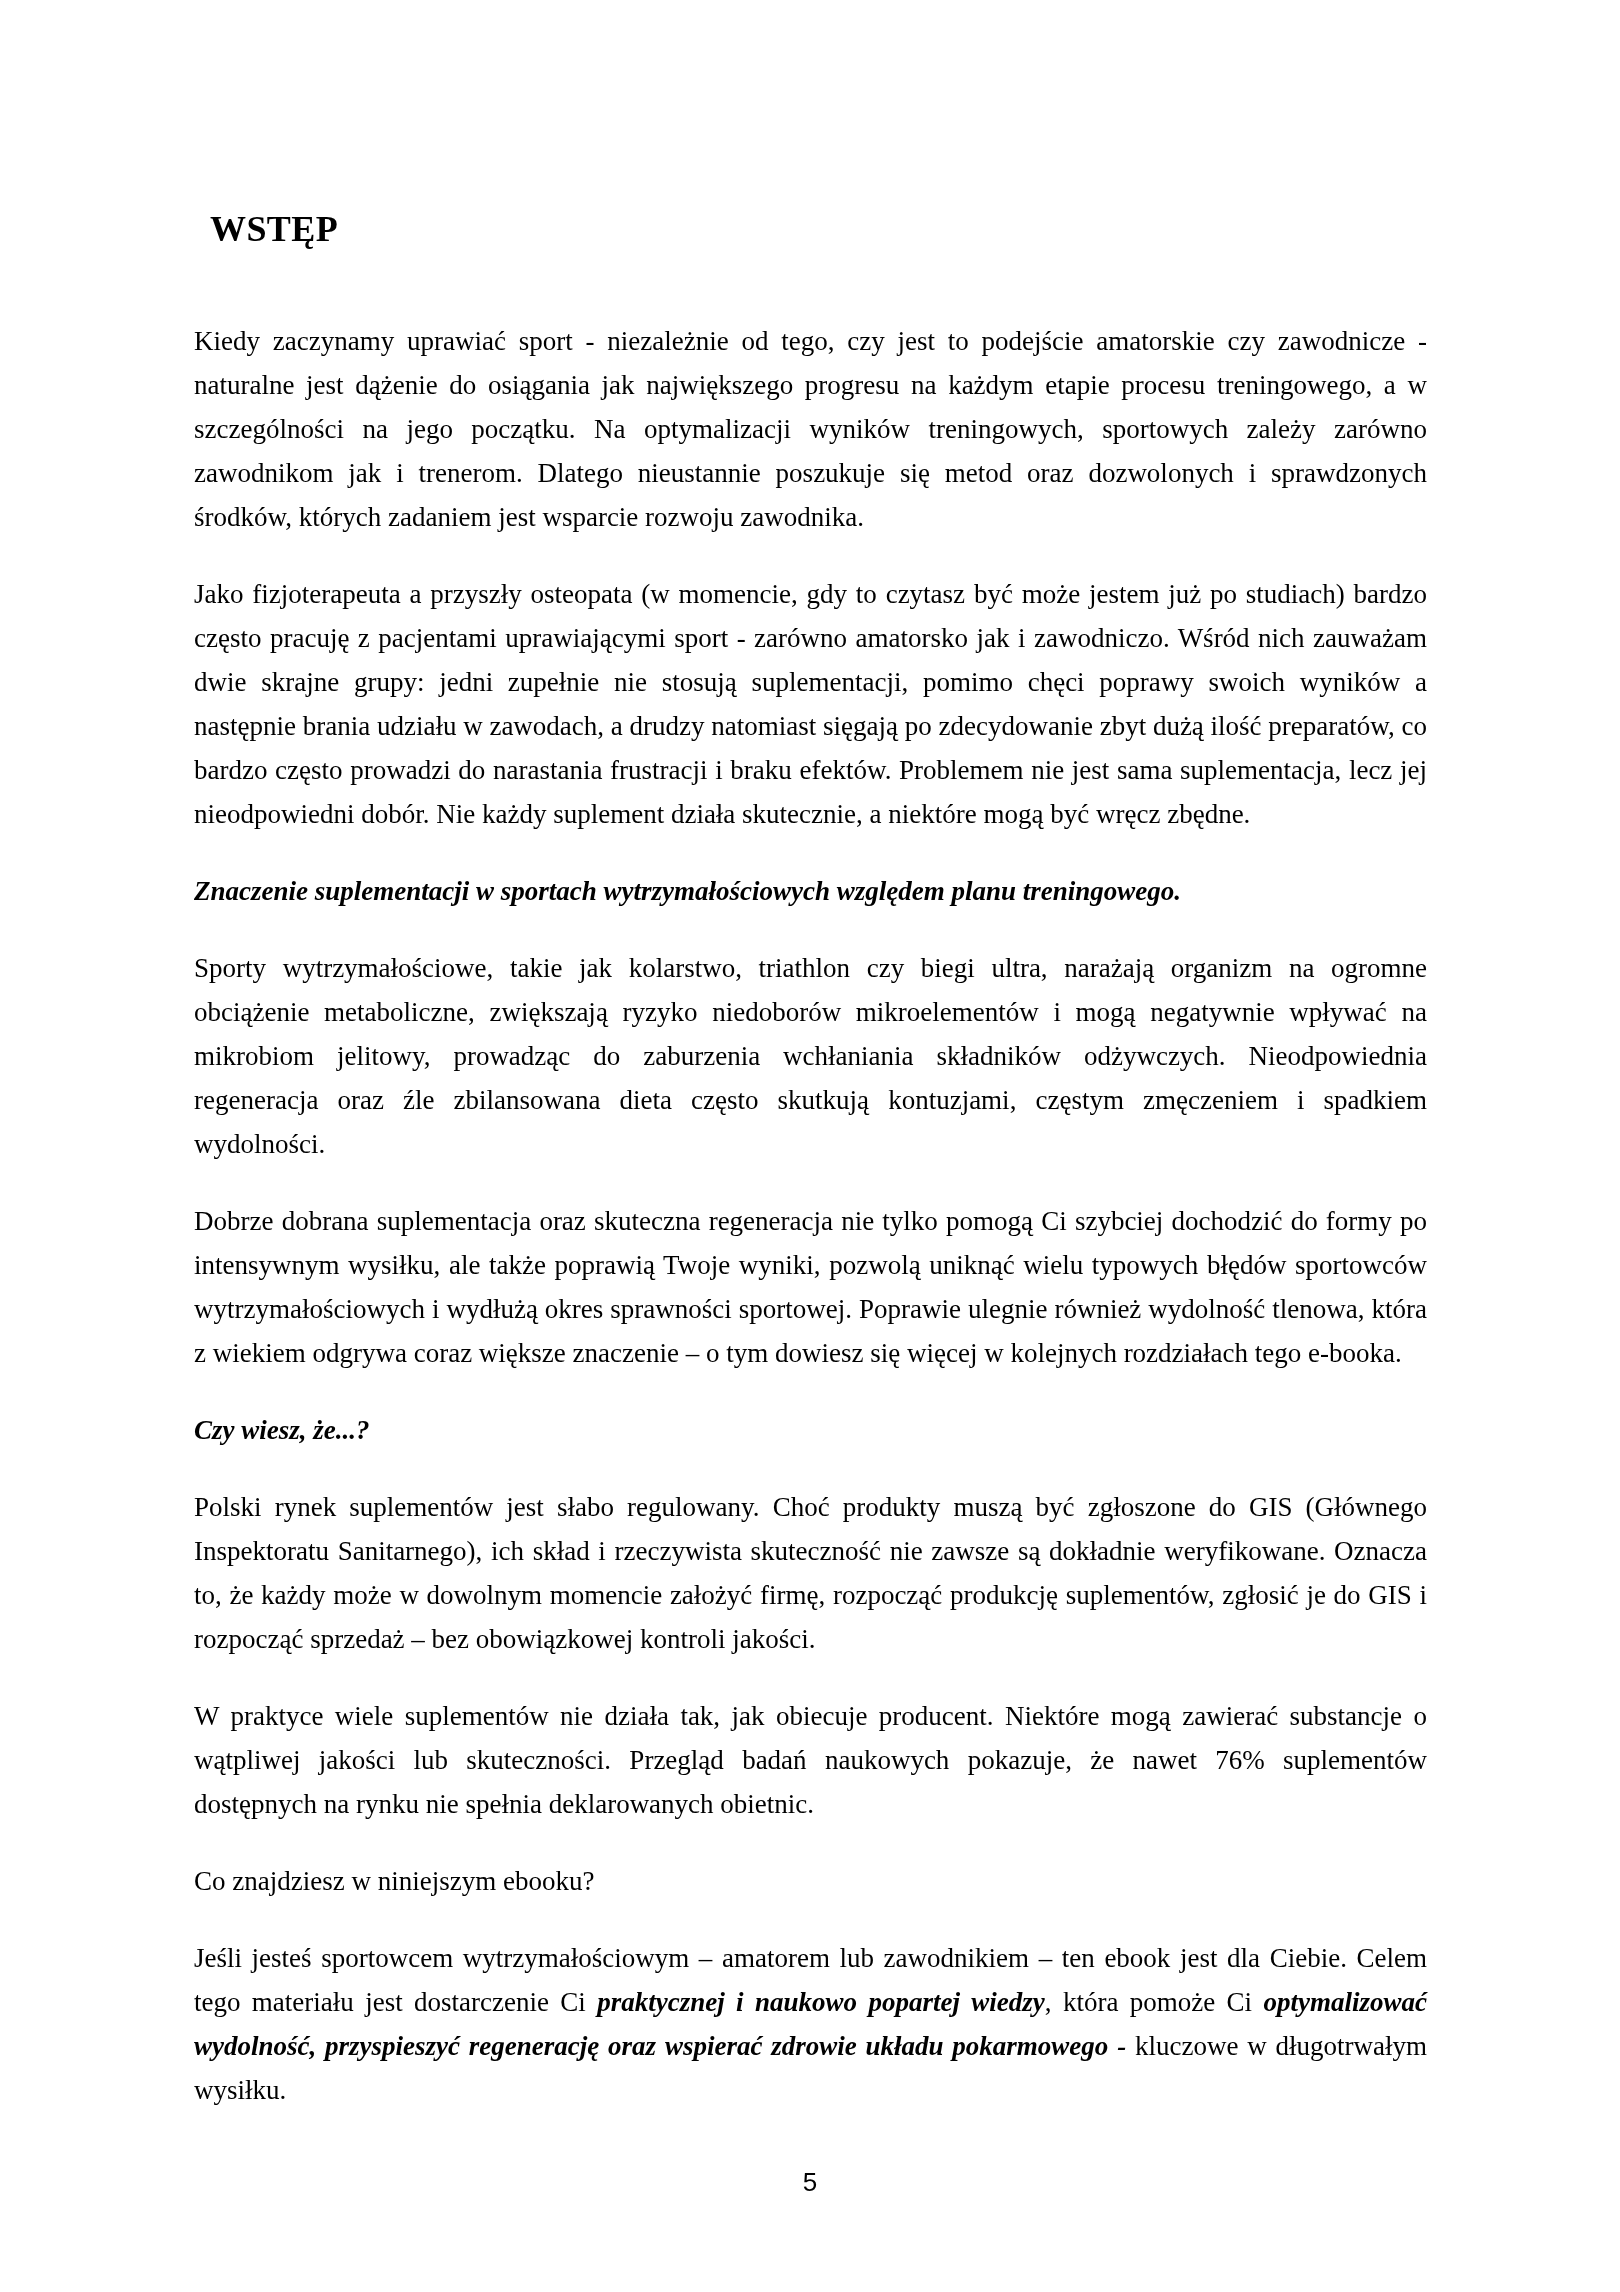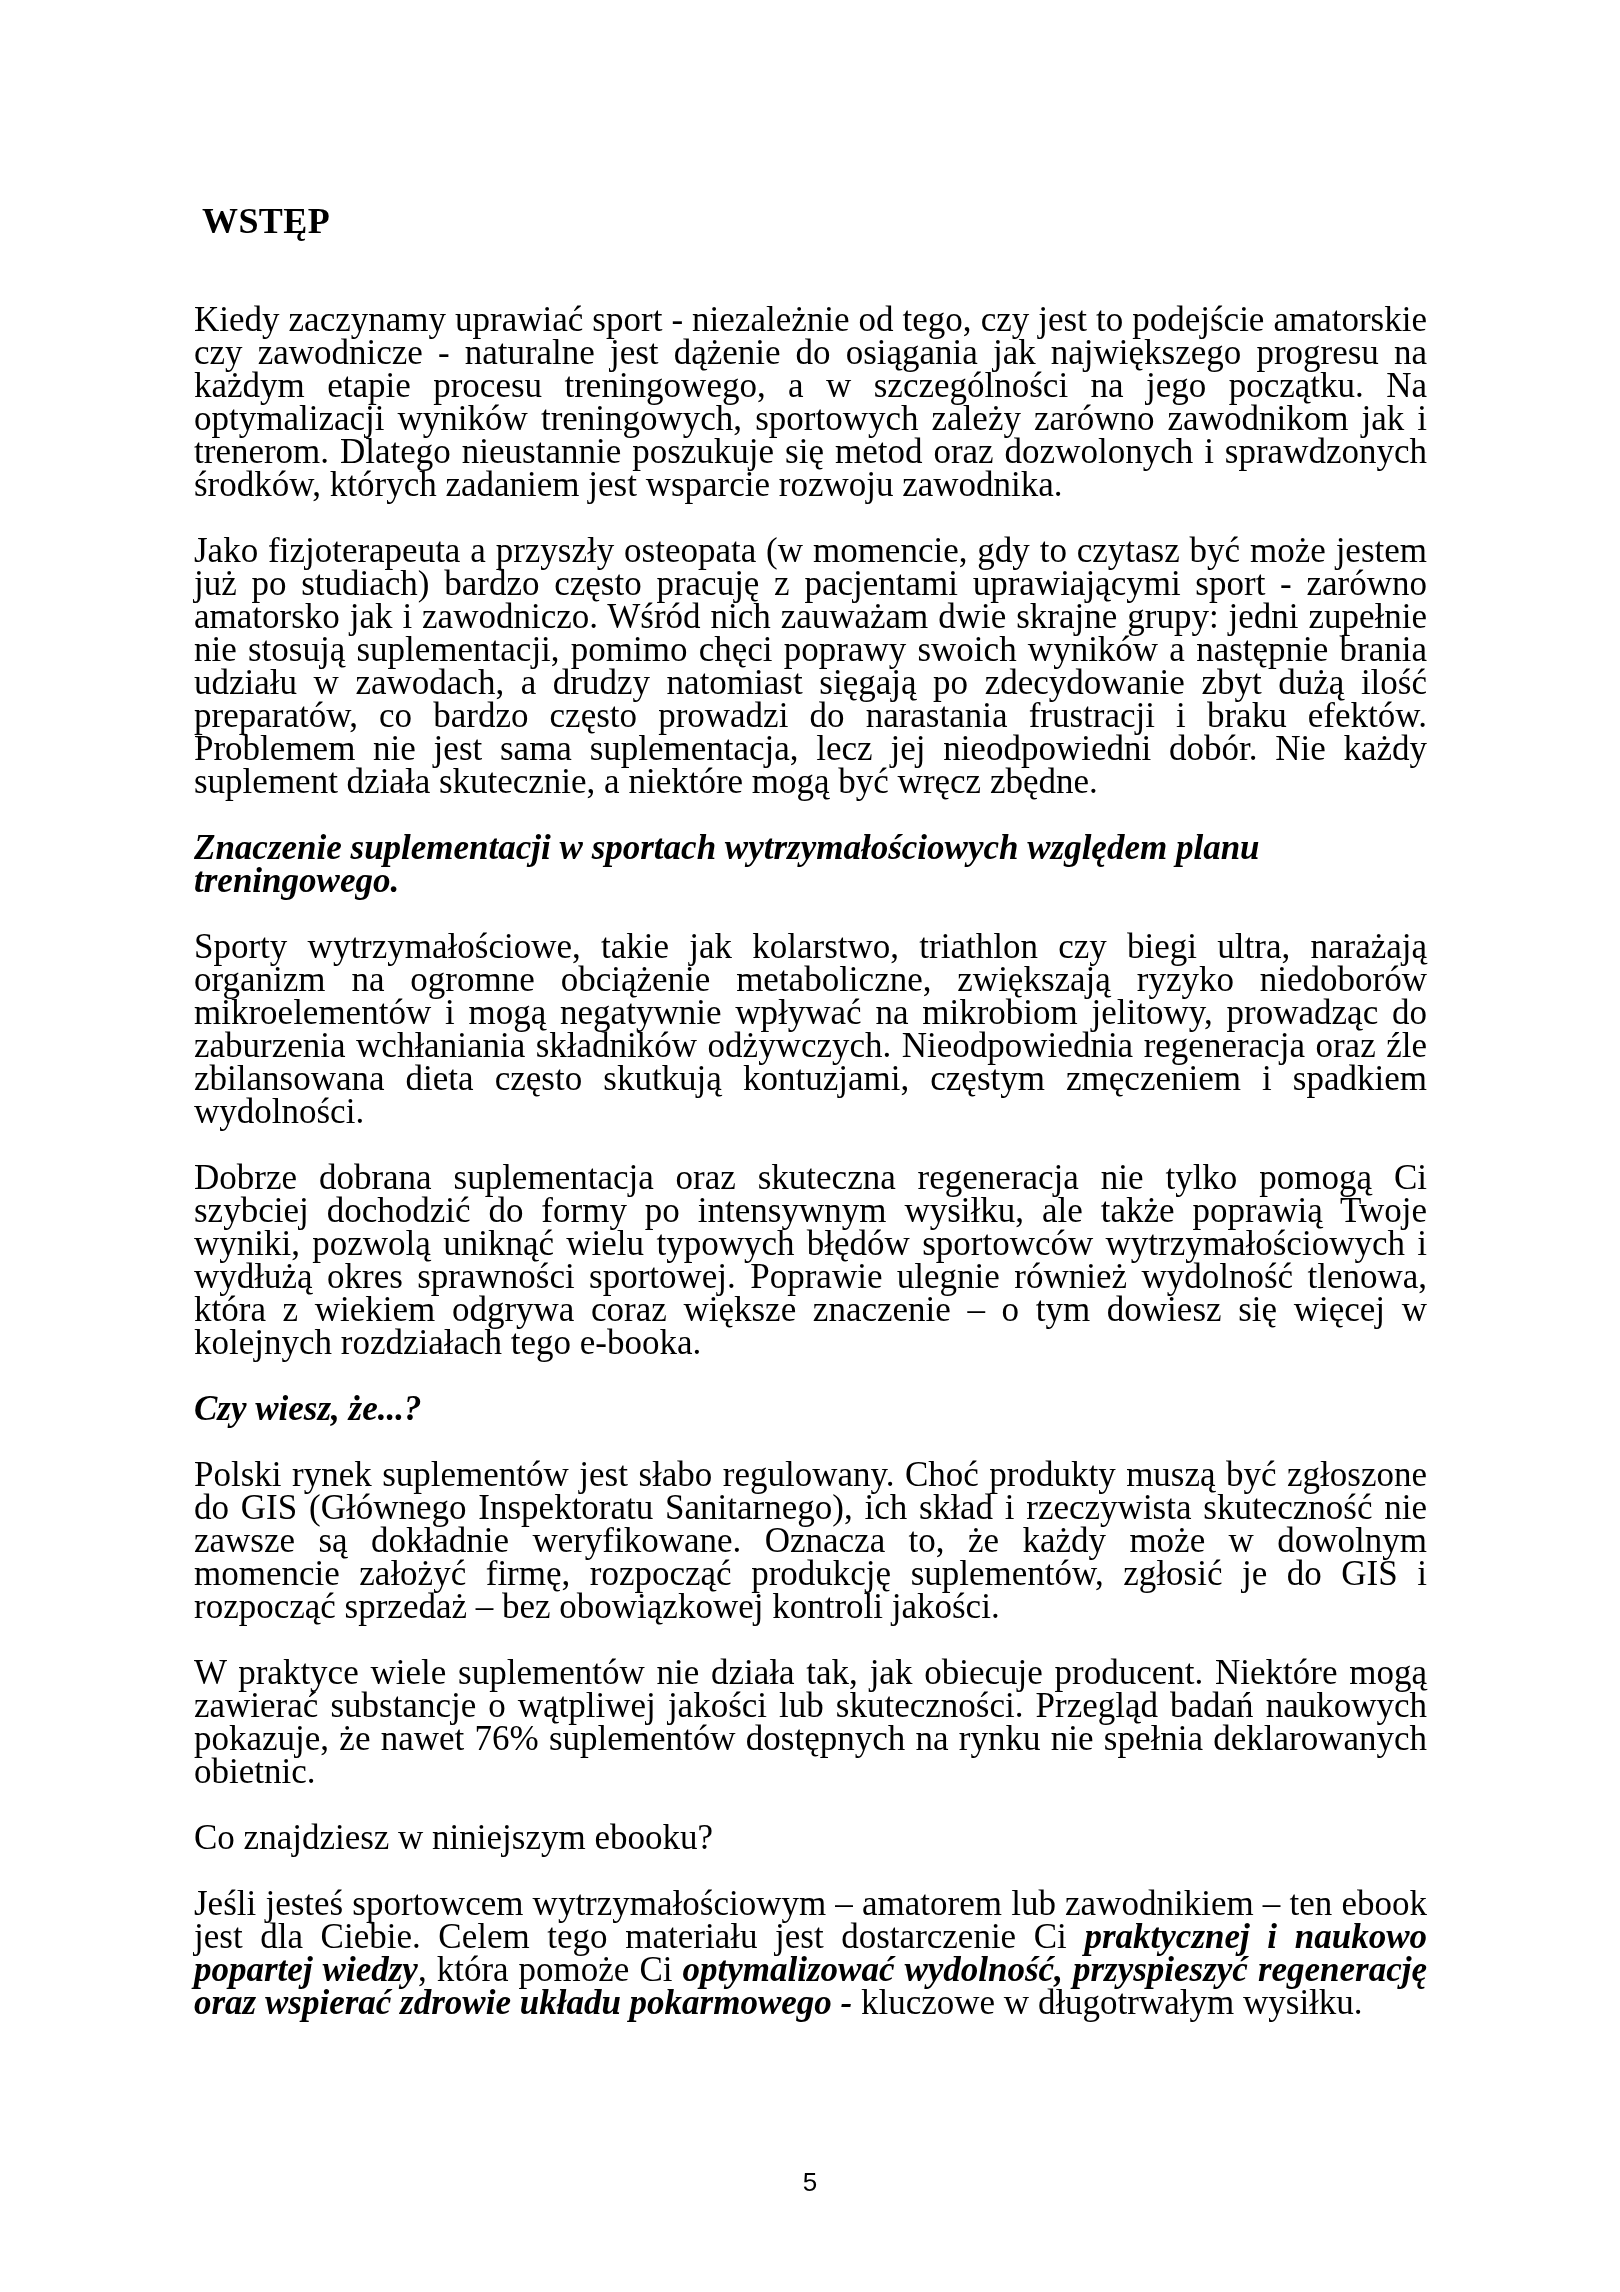--- a/index.html
+++ b/index.html
@@ -6,26 +6,26 @@
   body { width: 1620px; height: 2293px; position: relative; overflow: hidden; }
   .page {
     position: absolute; left: 0; top: 0; width: 1620px; height: 2293px; background: #ffffff;
     color: #000000;
     font-family: "Liberation Serif", "DejaVu Serif", serif;
   }
   .content {
     position: absolute; left: 194px; top: 192px; width: 1233px;
   }
   h1.title {
-    margin: 8px; font-size: 36px; font-weight: bold; line-height: 43px; letter-spacing: 0.4px;
+    margin: 16px; font-size: 36px; font-weight: bold; line-height: 43px; letter-spacing: 0.4px;
   }
   .gap-title { height: 52px; }
   p.para {
     margin: 0 0 33px 0;
-    font-size: 35px; line-height: 33px;
+    font-size: 27px; line-height: 44px;
     text-align: justify; text-justify: inter-word;
     hyphens: none;
   }
   p.para.last-left { text-align: left; }
   p.heading { font-weight: bold; text-align: left; font-style: italic; }
   b.run { font-weight: bold; font-style: italic; }
   .page-number {
     position: absolute; top: 2166px; left: 0; width: 1620px; text-align: center;
     font-family: "Liberation Sans", "DejaVu Sans", sans-serif; font-size: 26px; line-height: 32px;
   }

